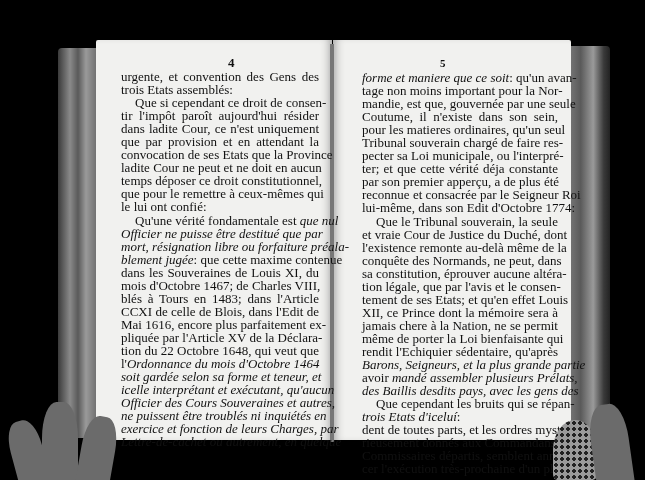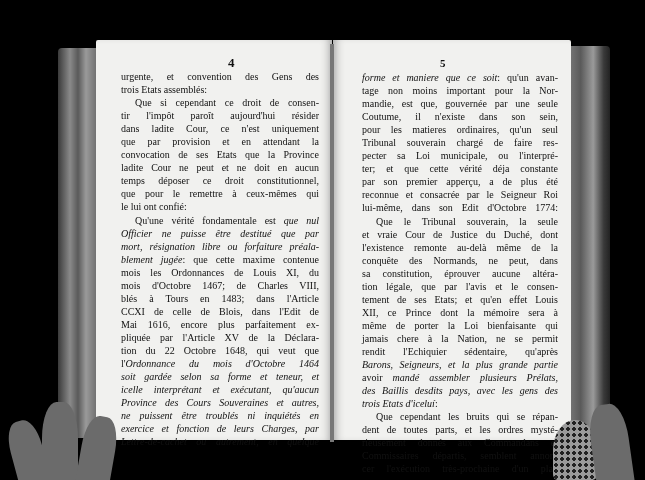--- a/index.html
+++ b/index.html
@@ -4,21 +4,21 @@
 <style>
   html,body{margin:0;padding:0;}
   body{width:645px;height:480px;background:#000;position:relative;overflow:hidden;font-family:"Liberation Serif","DejaVu Serif",serif;}
   .book-edge-left{position:absolute;left:58px;top:48px;width:40px;height:390px;background:linear-gradient(90deg,#3a3a3a,#8a8a8a 30%,#5a5a5a 50%,#9a9a9a 70%,#6a6a6a);border-radius:4px 0 0 6px;}
   .book-edge-right{position:absolute;left:568px;top:46px;width:42px;height:390px;background:linear-gradient(90deg,#7a7a7a,#5a5a5a 30%,#9a9a9a 60%,#3a3a3a 85%,#222);border-radius:0 4px 6px 0;}
   .page{position:absolute;background:#f1f1ef;}
   .page-left{left:96px;top:40px;width:236px;height:400px;border-radius:2px 0 0 10px;box-shadow:inset -8px 0 10px -6px #999;}
   .page-right{left:333px;top:40px;width:238px;height:400px;border-radius:0 2px 10px 0;box-shadow:inset 8px 0 10px -6px #999;}
   .gutter{position:absolute;left:330px;top:44px;width:4px;height:398px;background:#777;}
   .page-num{position:absolute;font-size:13px;font-weight:bold;color:#111;}
-  .text{position:absolute;font-size:10px;line-height:13.05px;color:#111;text-align:justify;}
+  .text{position:absolute;font-size:13px;line-height:13.05px;color:#111;text-align:justify;}
   .text .ln{display:block;white-space:nowrap;text-align-last:justify;}
   .text .ln.last{text-align-last:left;}
   .text .ln.indent{padding-left:14px;}
   .text i{font-style:italic;}
   .left-text{left:121px;top:70px;width:198px;}
   .right-text{left:362px;top:71px;width:196px;}
   .glove{position:absolute;background:#6b6b6b;border-radius:40% 40% 10% 10%;}
   .thimble{position:absolute;left:553px;top:420px;width:44px;height:60px;border-radius:50% 50% 10% 10%;
     background:radial-gradient(circle,#222 1.6px,#9a9a9a 2px) 0 0/6px 6px;}
 </style>
@@ -44,31 +44,31 @@
     <span class="ln ">que par provision et en attendant la</span>
     <span class="ln ">convocation de ses Etats que la Province</span>
     <span class="ln ">ladite Cour ne peut et ne doit en aucun</span>
     <span class="ln ">temps déposer ce droit constitutionnel,</span>
     <span class="ln ">que pour le remettre à ceux-mêmes qui</span>
     <span class="ln last">le lui ont confié:</span>
     <span class="ln indent">Qu'une vérité fondamentale est <i>que nul</i></span>
     <span class="ln "><i>Officier ne puisse être destitué que par</i></span>
     <span class="ln "><i>mort, résignation libre ou forfaiture préala-</i></span>
     <span class="ln "><i>blement jugée</i>: que cette maxime contenue</span>
-    <span class="ln ">mois les Ordonnances de Louis XI, du</span>
+    <span class="ln ">dans les Souveraines de Louis XI, du</span>
     <span class="ln ">mois d'Octobre 1467; de Charles VIII,</span>
     <span class="ln ">blés à Tours en 1483; dans l'Article</span>
     <span class="ln ">CCXI de celle de Blois, dans l'Edit de</span>
     <span class="ln ">Mai 1616, encore plus parfaitement ex-</span>
     <span class="ln ">pliquée par l'Article XV de la Déclara-</span>
     <span class="ln ">tion du 22 Octobre 1648, qui veut que</span>
     <span class="ln ">l'<i>Ordonnance du mois d'Octobre 1464</i></span>
     <span class="ln "><i>soit gardée selon sa forme et teneur, et</i></span>
     <span class="ln "><i>icelle interprétant et exécutant, qu'aucun</i></span>
-    <span class="ln "><i>Province des Cours Souveraines et autres,</i></span>
+    <span class="ln "><i>Officier des Cours Souveraines et autres,</i></span>
     <span class="ln "><i>ne puissent être troublés ni inquiétés en</i></span>
     <span class="ln "><i>exercice et fonction de leurs Charges, par</i></span>
     <span class="ln "><i>Lettre-de-cachet ou autrement, en quelque</i></span>
   </div>
 <div class="text right-text" id="right-text">
     <span class="ln "><i>forme et maniere que ce soit</i>: qu'un avan-</span>
     <span class="ln ">tage non moins important pour la Nor-</span>
     <span class="ln ">mandie, est que, gouvernée par une seule</span>
     <span class="ln ">Coutume, il n'existe dans son sein,</span>
     <span class="ln ">pour les matieres ordinaires, qu'un seul</span>
@@ -79,28 +79,28 @@
     <span class="ln ">reconnue et consacrée par le Seigneur Roi</span>
     <span class="ln ">lui-même, dans son Edit d'Octobre 1774:</span>
     <span class="ln indent">Que le Tribunal souverain, la seule</span>
     <span class="ln ">et vraie Cour de Justice du Duché, dont</span>
     <span class="ln ">l'existence remonte au-delà même de la</span>
     <span class="ln ">conquête des Normands, ne peut, dans</span>
     <span class="ln ">sa constitution, éprouver aucune altéra-</span>
     <span class="ln ">tion légale, que par l'avis et le consen-</span>
     <span class="ln ">tement de ses Etats; et qu'en effet Louis</span>
     <span class="ln ">XII, ce Prince dont la mémoire sera à</span>
+    <span class="ln ">jamais chere à la Nation, ne se permit</span>
     <span class="ln ">même de porter la Loi bienfaisante qui</span>
-    <span class="ln ">jamais chere à la Nation, ne se permit</span>
     <span class="ln ">rendit l'Echiquier sédentaire, qu'après</span>
     <span class="ln "><i>Barons, Seigneurs, et la plus grande partie</i></span>
     <span class="ln ">avoir <i>mandé assembler plusieurs Prélats,</i></span>
     <span class="ln "><i>des Baillis desdits pays, avec les gens des</i></span>
+    <span class="ln indent">Que cependant les bruits qui se répan-</span>
     <span class="ln last"><i>trois Etats d'iceluí</i>:</span>
-    <span class="ln indent">Que cependant les bruits qui se répan-</span>
     <span class="ln ">dent de toutes parts, et les ordres mysté-</span>
     <span class="ln ">rieusement donnés aux Commandans et</span>
     <span class="ln ">Commissaires départis, semblent annon-</span>
     <span class="ln ">cer l'exécution très-prochaine d'un plan</span>
   </div>
 
 <div class="glove" style="left:12px;top:420px;width:32px;height:70px;transform:rotate(-15deg);"></div>
 <div class="glove" style="left:42px;top:402px;width:36px;height:90px;"></div>
 <div class="glove" style="left:80px;top:416px;width:34px;height:80px;transform:rotate(10deg);"></div>
 <div class="thimble"></div>

